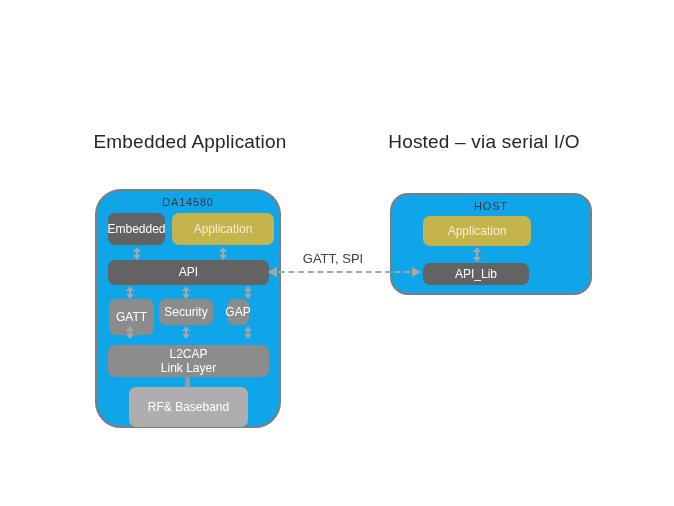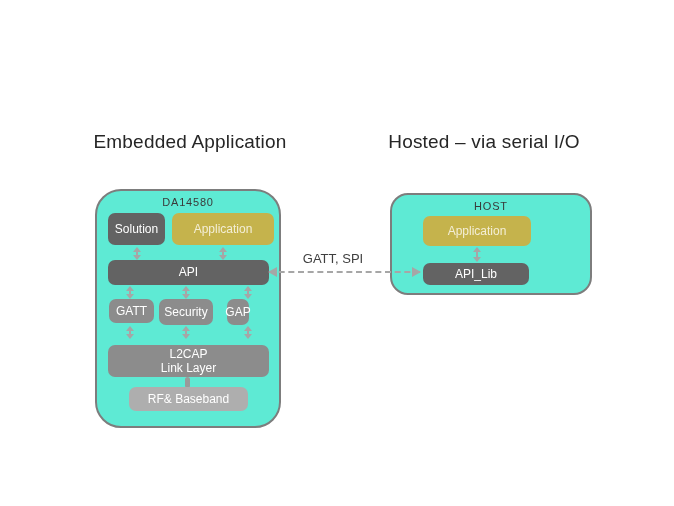--- a/index.html
+++ b/index.html
@@ -11,21 +11,21 @@
     position:absolute;left:0;top:12px;width:674px;text-align:center;
     font-size:18px;font-weight:bold;color:#000000;letter-spacing:.4px;
   }
   .section-heading{
     position:absolute;top:131px;text-align:center;
     font-size:19px;color:#262626;letter-spacing:.2px;
   }
   .heading-embedded{left:70px;width:240px;}
   .heading-hosted{left:368px;width:232px;}
   .container{
-    position:absolute;border:2px solid var(--border-gray);background:#5eead4;
+    position:absolute;border:2px solid var(--border-gray);background:#0ea5e9;
   }
   .container-embedded{left:95px;top:189px;width:182px;height:235px;border-radius:26px;}
   .container-host{left:390px;top:193px;width:154px;height:98px;border-radius:18px;padding-left:44px;}
   .container-label{
     position:absolute;left:0;top:5px;width:100%;text-align:center;
     font-size:11px;color:#3a3a3a;letter-spacing:.8px;
   }
   .nbox{
     position:absolute;display:flex;align-items:center;justify-content:center;
     border-radius:7px;color:#ffffff;font-size:12px;text-align:center;line-height:1.2;
@@ -63,21 +63,21 @@
 
 <div class="canvas">
 
 
   <div class="section-heading heading-embedded">Embedded Application</div>
   <div class="section-heading heading-hosted">Hosted – via serial I/O</div>
 
   <div class="container container-embedded">
     <div class="container-label">DA14580</div>
 
-    <div class="nbox bg-dark" style="left:11px;top:22px;width:57px;height:32px;">Solution</div>
+    <div class="nbox bg-dark" style="left:11px;top:22px;width:57px;height:32px;">Embedded</div>
     <div class="nbox bg-gold" style="left:75px;top:22px;width:102px;height:32px;">Application</div>
 
     <div class="varrow" style="left:35px;top:56px;height:13px;">
         <span class="shaft"></span>
       </div>
     <div class="varrow" style="left:121px;top:56px;height:13px;">
         <span class="shaft"></span>
       </div>
 
     <div class="nbox bg-dark" style="left:11px;top:69px;width:161px;height:25px;">API</div>
@@ -85,42 +85,42 @@
     <div class="varrow" style="left:28px;top:95px;height:13px;">
         <span class="shaft"></span>
       </div>
     <div class="varrow" style="left:84px;top:95px;height:13px;">
         <span class="shaft"></span>
       </div>
     <div class="varrow" style="left:146px;top:95px;height:13px;">
         <span class="shaft"></span>
       </div>
 
-    <div class="nbox bg-mid" style="left:12px;top:108px;width:45px;height:24px;">GATT</div>
+    <div class="nbox bg-mid" style="left:12px;top:108px;width:45px;height:36px;">GATT</div>
     <div class="nbox bg-mid" style="left:62px;top:108px;width:54px;height:26px;">Security</div>
     <div class="nbox bg-mid" style="left:130px;top:108px;width:22px;height:26px;">GAP</div>
 
     <div class="varrow" style="left:28px;top:135px;height:13px;">
         <span class="shaft"></span>
       </div>
     <div class="varrow" style="left:84px;top:135px;height:13px;">
         <span class="shaft"></span>
       </div>
     <div class="varrow" style="left:146px;top:135px;height:13px;">
         <span class="shaft"></span>
       </div>
 
     <div class="nbox bg-mid" style="left:11px;top:154px;width:161px;height:32px;flex-direction:column;">
       <span>L2CAP</span>
       <span>Link Layer</span>
     </div>
 
     <div class="capsule" style="left:88px;top:186px;"></div>
 
-    <div class="nbox bg-light" style="left:32px;top:196px;width:119px;height:24px;">RF&amp;  Baseband</div>
+    <div class="nbox bg-light" style="left:32px;top:196px;width:119px;height:40px;">RF&amp;  Baseband</div>
   </div>
 
   <div class="container container-host">
     <div class="container-label">HOST</div>
 
     <div class="nbox bg-gold" style="left:31px;top:21px;width:108px;height:30px;">Application</div>
 
     <div class="varrow" style="left:80px;top:52px;height:15px;">
         <span class="shaft"></span>
       </div>

